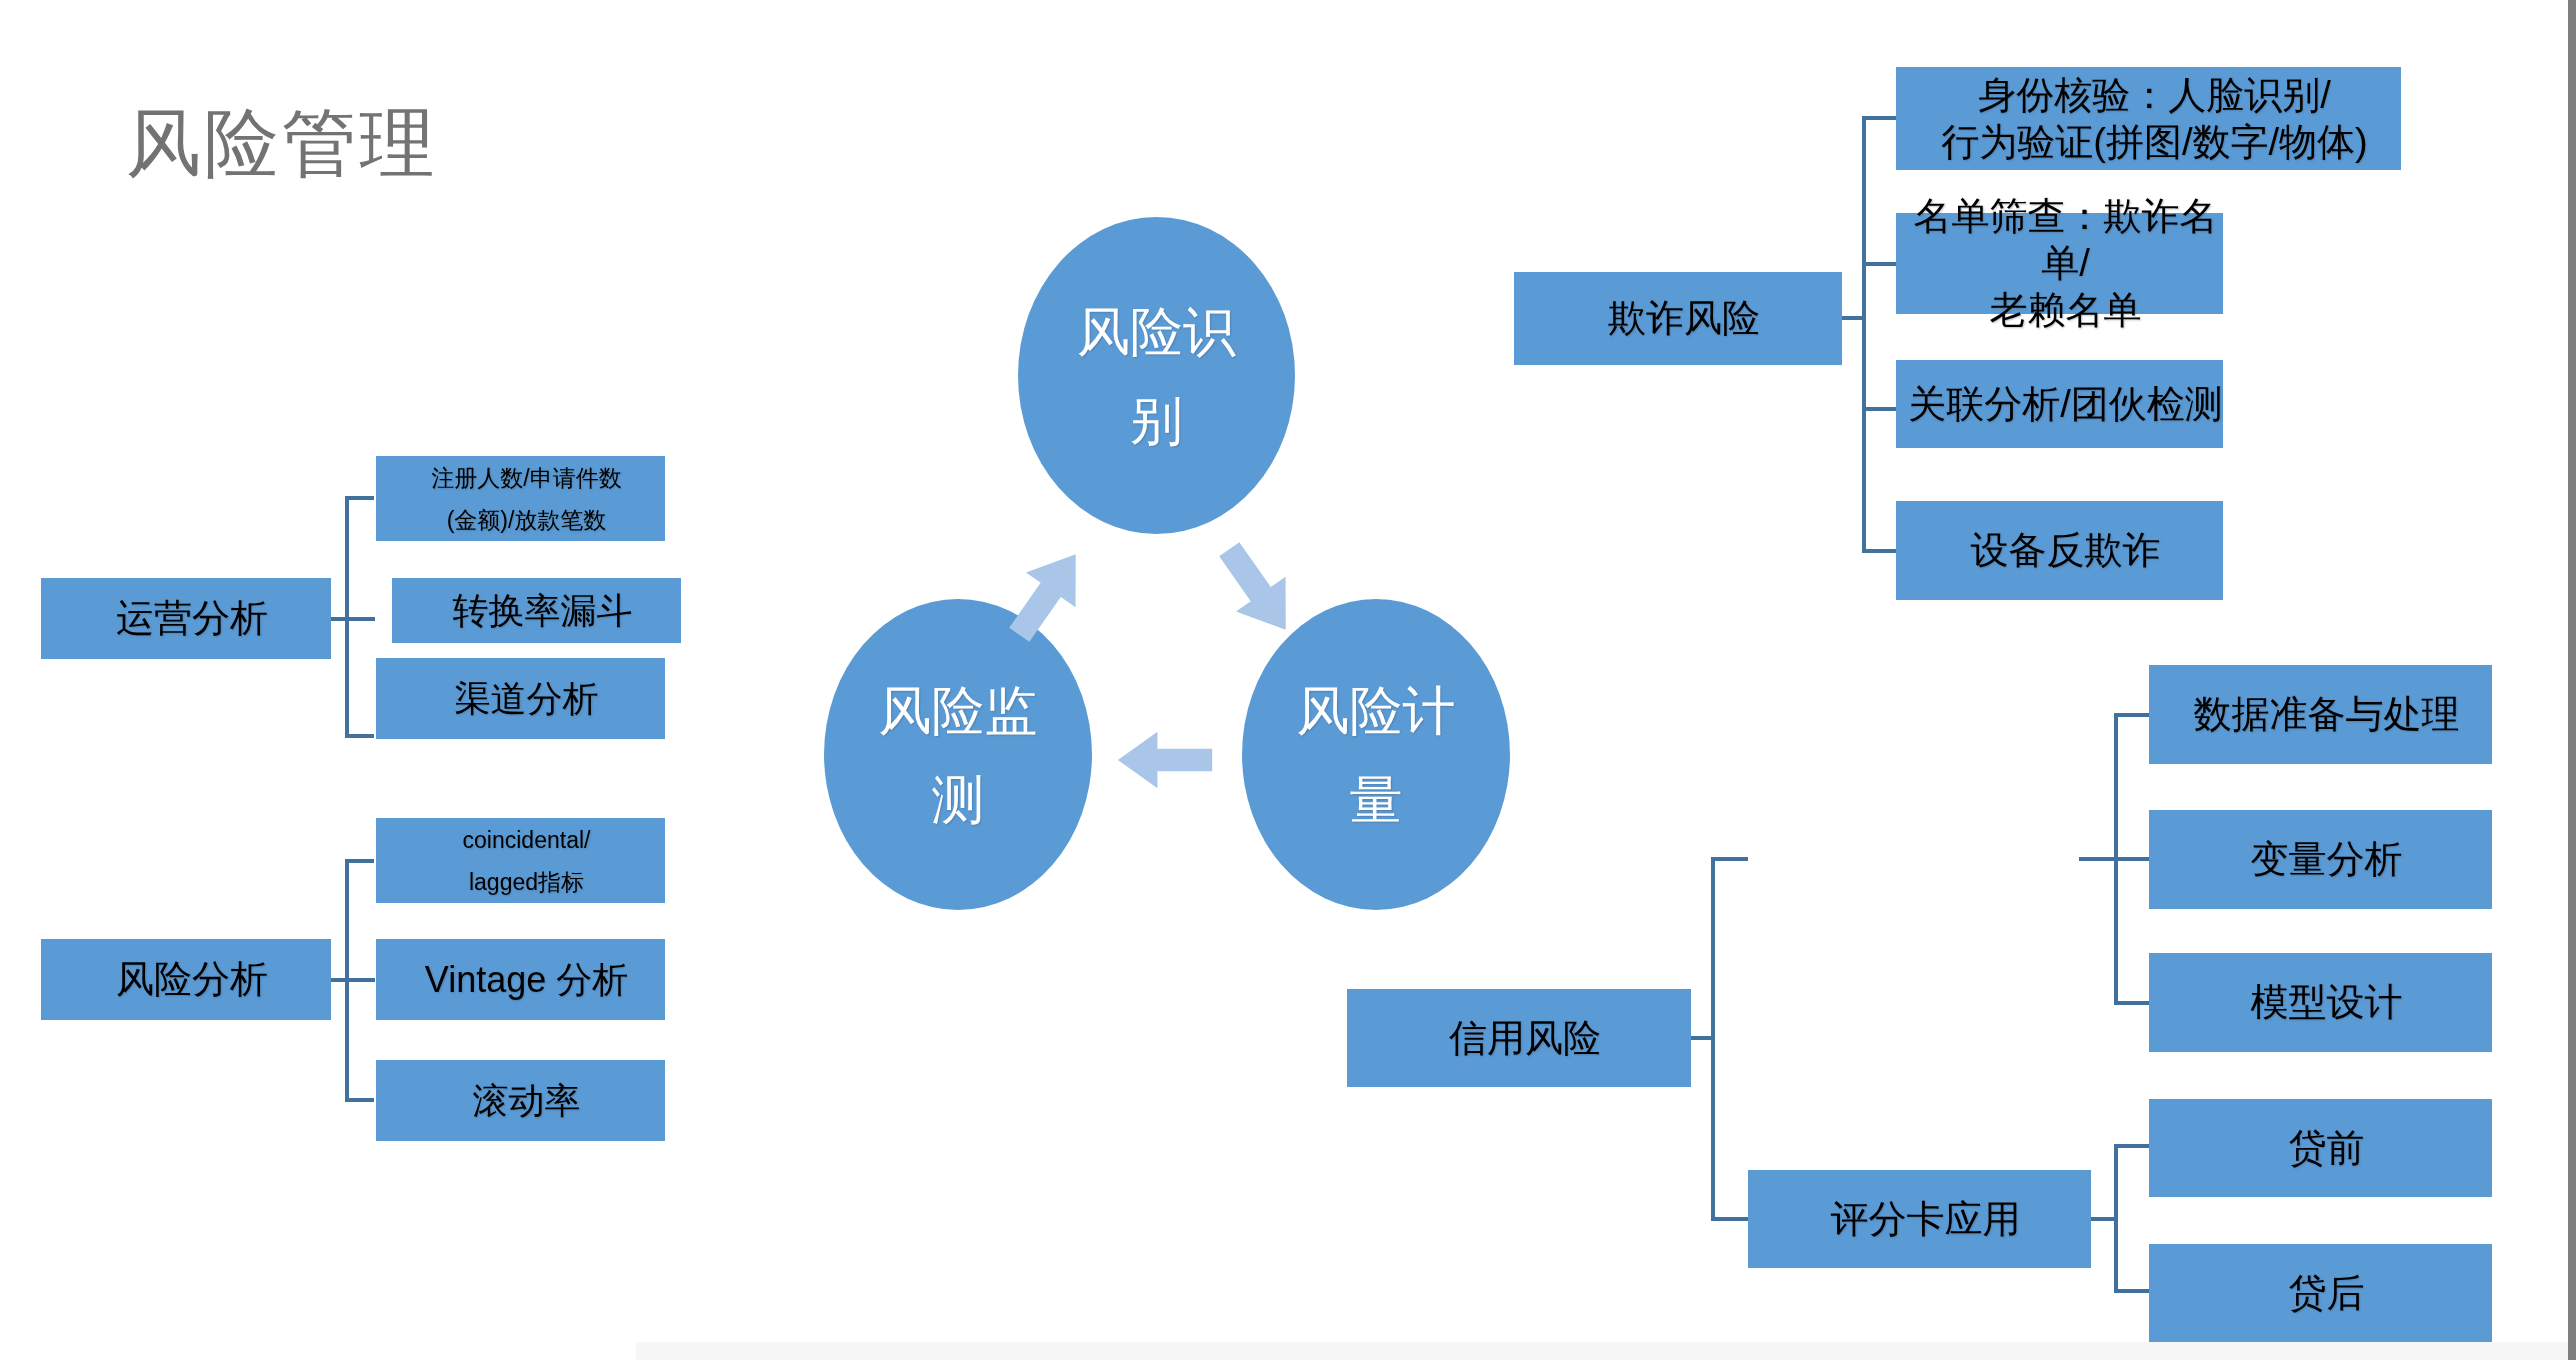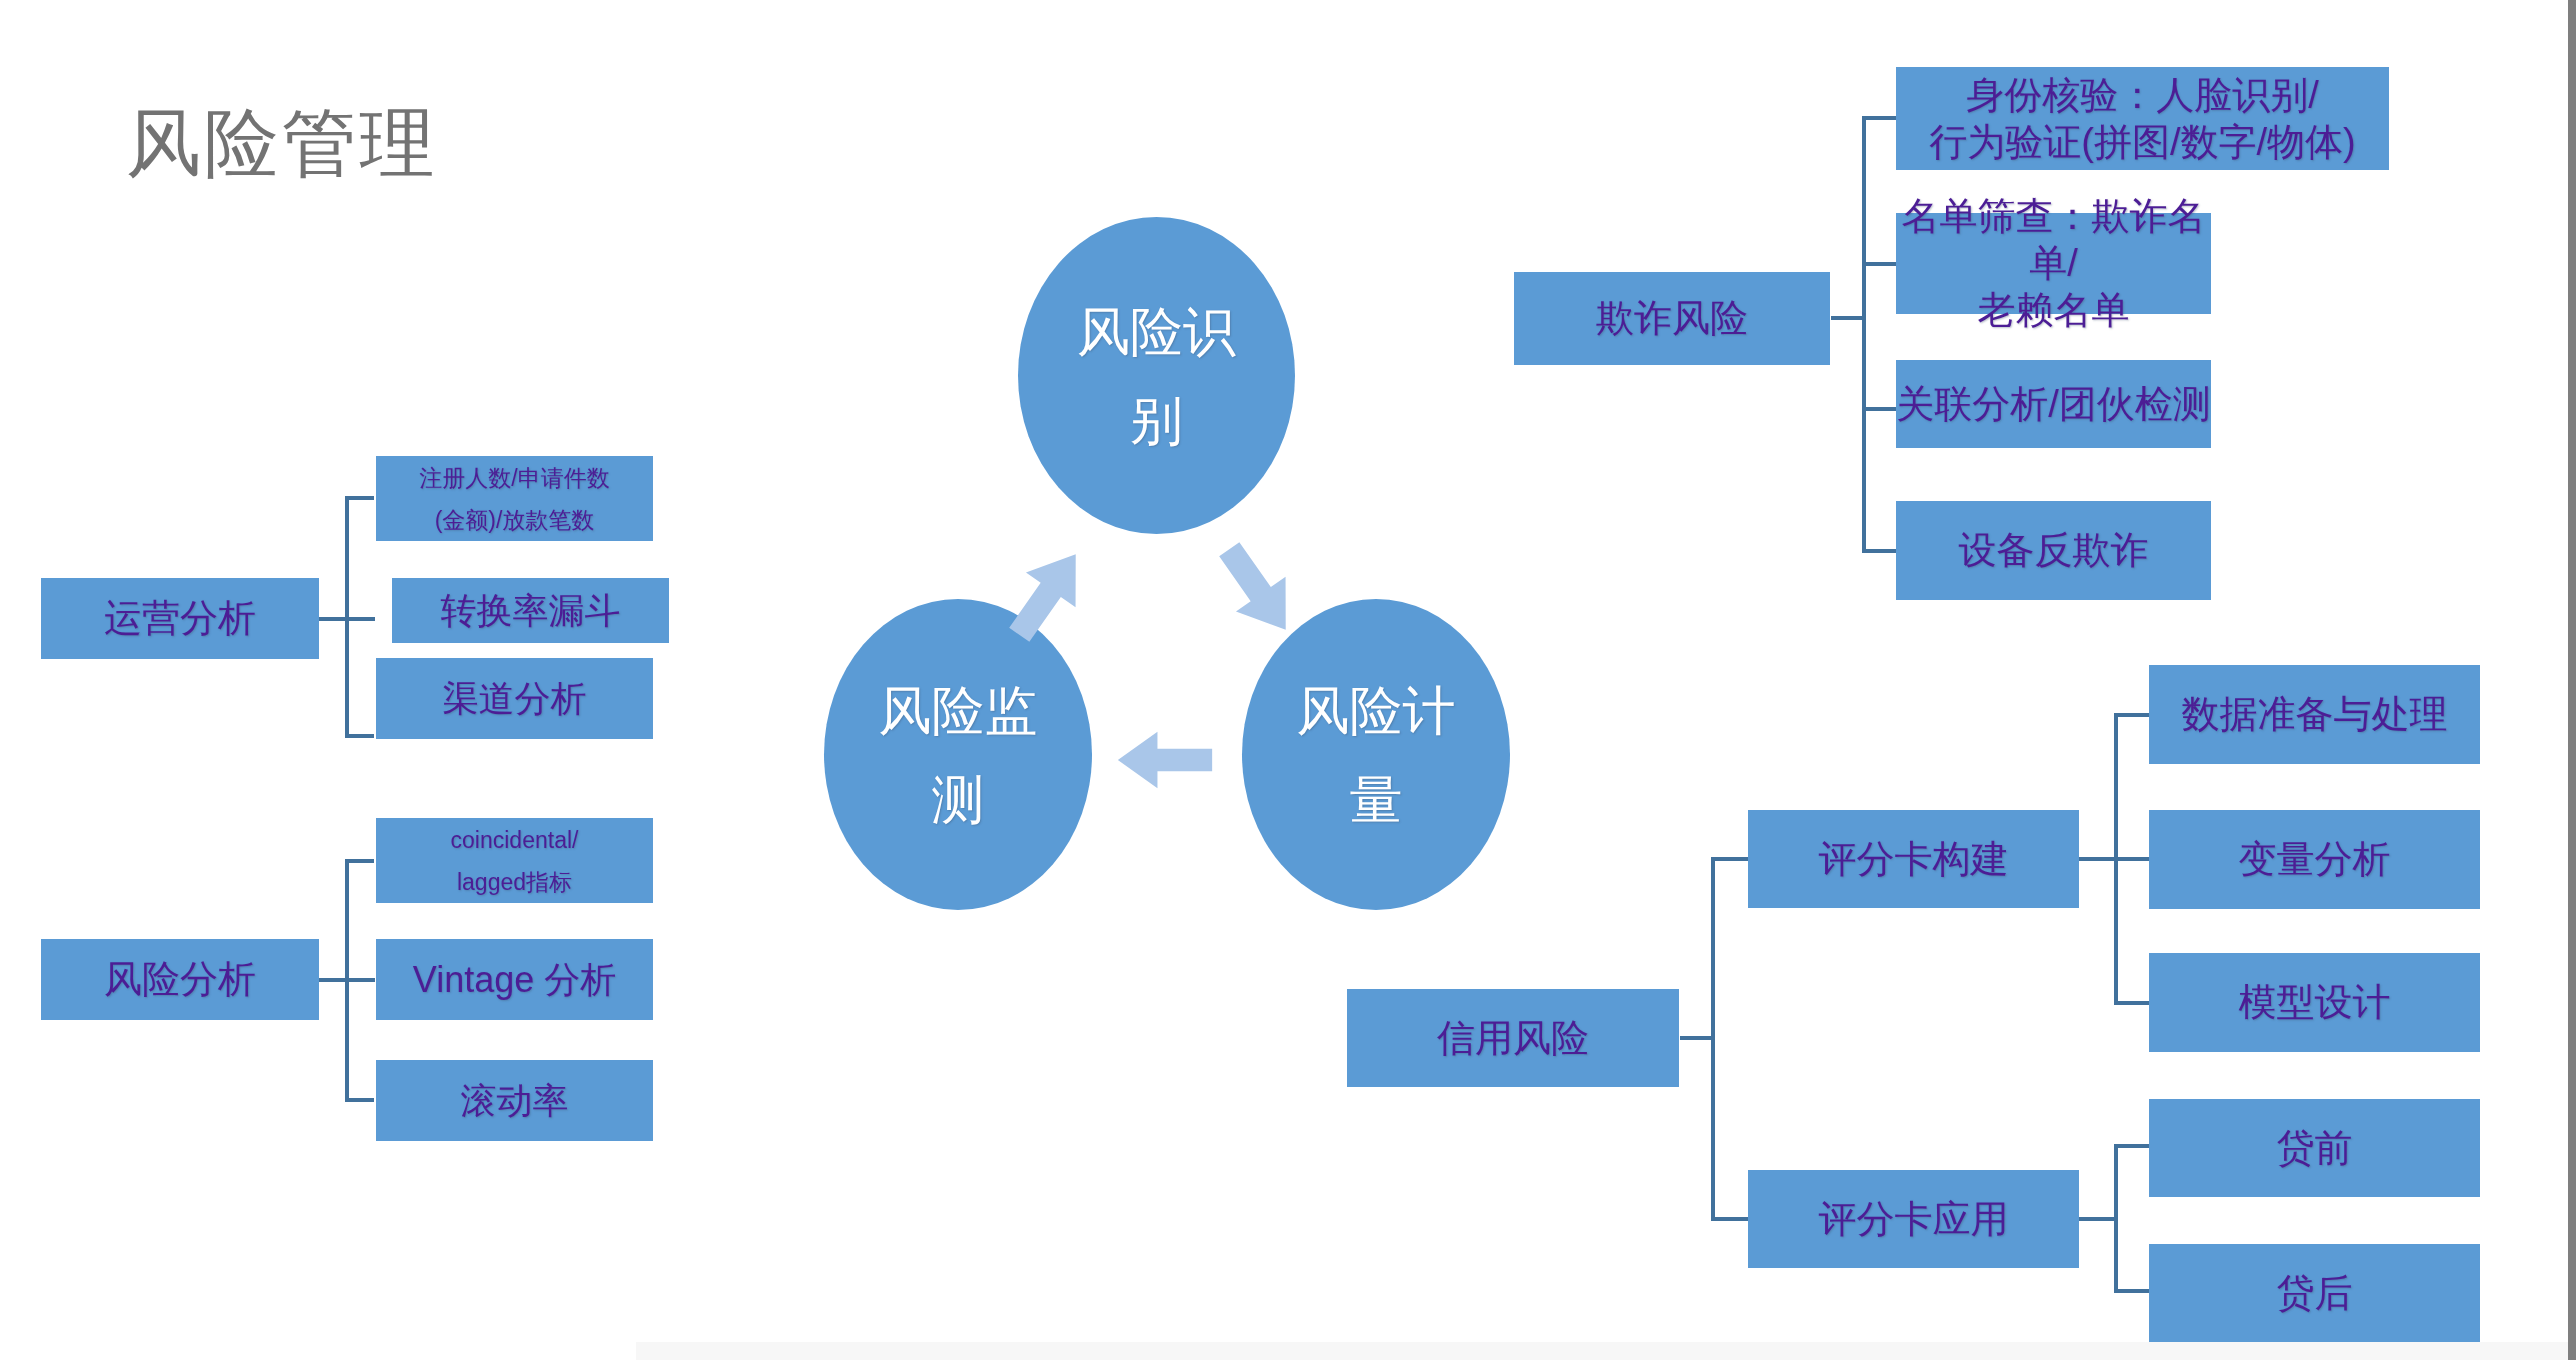--- a/index.html
+++ b/index.html
@@ -2,23 +2,23 @@
 <html style="font-size:15px"><head>
 <meta charset="utf-8">
 <style>
   html,body{margin:0;padding:0;background:#ffffff;}
   body{font-family:"Liberation Sans","DejaVu Sans",sans-serif;}
   #canvas{position:relative;width:2576px;height:1361px;background:#ffffff;overflow:hidden;}
 
   .title{position:absolute;left:126px;top:94px;font-size:75px;letter-spacing:2.8px;
          color:#737373;font-weight:500;}
 
-  .box{position:absolute;background:#5B9BD5;color:#4c1d95;display:flex;
+  .box{position:absolute;background:#5B9BD5;color:#000000;display:flex;
        align-items:center;justify-content:center;text-align:center;
-       white-space:pre-line;text-shadow:0.9px 0.9px 1.9px rgba(60,80,110,.35);}
+       white-space:pre-line;text-shadow:0.9px 0.9px 1.9px rgba(60,80,110,.35);padding-left:12px;}
   .f40{font-size:38px;line-height:47px;}
   .f38{font-size:36px;line-height:44px;}
   .f36{font-size:23px;line-height:42px;}
 
   .ellipse{position:absolute;background:#5B9BD5;border-radius:50%;color:#fff;
        display:flex;align-items:center;justify-content:center;text-align:center;
        white-space:pre-line;font-size:53px;line-height:89px;
        text-shadow:0.9px 0.9px 1.9px rgba(60,80,110,.35);}
 
   .conn{position:absolute;background:#41719C;}
@@ -104,21 +104,20 @@
   <div class="conn" style="left:2114px;top:713px;width:35px;height:3.8px"></div>
   <div class="conn" style="left:2114px;top:857px;width:35px;height:3.8px"></div>
   <div class="conn" style="left:2114px;top:1001px;width:35px;height:3.8px"></div>
 
   <div class="conn" style="left:2079px;top:1217px;width:37px;height:3.8px"></div>
   <div class="conn" style="left:2114px;top:1144px;width:3.8px;height:149px"></div>
   <div class="conn" style="left:2114px;top:1144px;width:35px;height:3.8px"></div>
   <div class="conn" style="left:2114px;top:1289px;width:35px;height:3.8px"></div>
 
   <div class="box f40" style="left:1347px;top:989px;width:332px;height:98px">信用风险</div>
-  <div class="box f40" style="left:1748px;top:810px;width:331px;height:98px">评分卡构建</div>
   <div class="box f40" style="left:1748px;top:1170px;width:331px;height:98px">评分卡应用</div>
   <div class="box f40" style="left:2149px;top:665px;width:331px;height:99px">数据准备与处理</div>
   <div class="box f40" style="left:2149px;top:810px;width:331px;height:99px">变量分析</div>
   <div class="box f40" style="left:2149px;top:953px;width:331px;height:99px">模型设计</div>
   <div class="box f40" style="left:2149px;top:1099px;width:331px;height:98px">贷前</div>
   <div class="box f40" style="left:2149px;top:1244px;width:331px;height:98px">贷后</div>
 
   <div class="bottom-strip"></div>
   <div class="edge-strip"></div>
 

